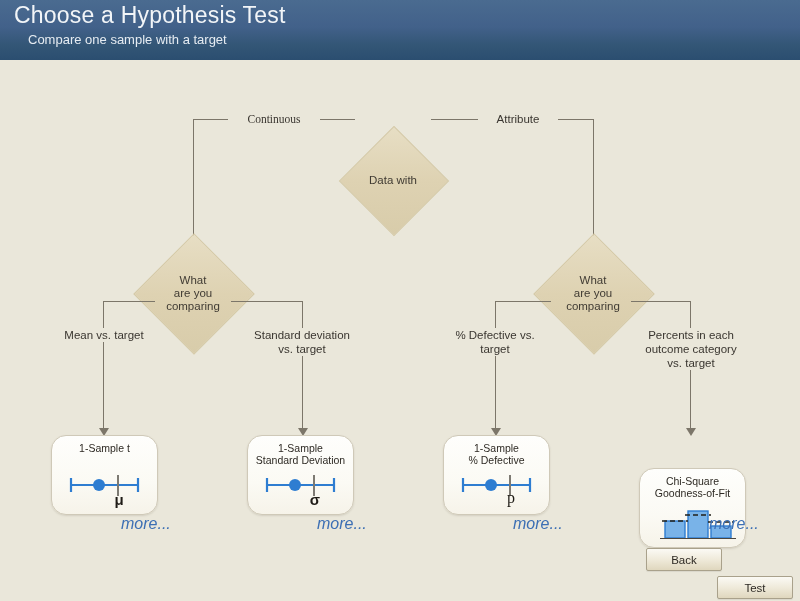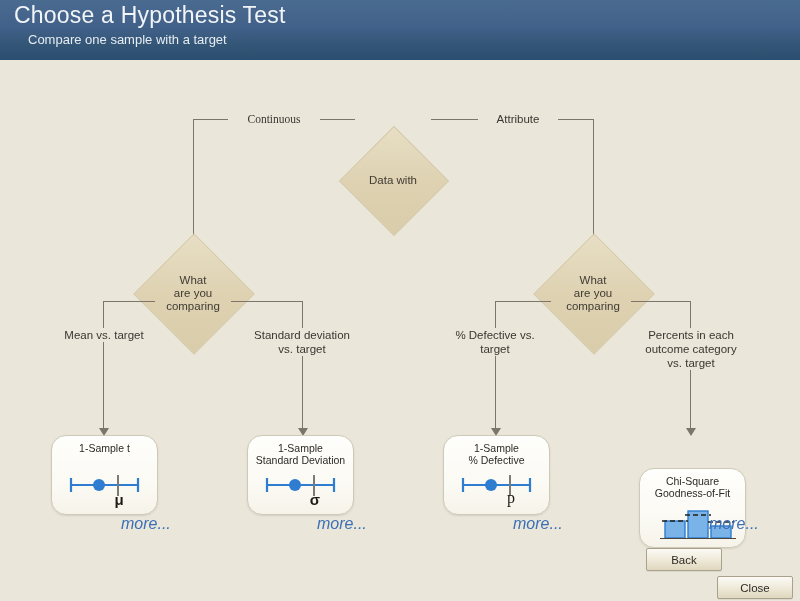--- a/index.html
+++ b/index.html
@@ -211,16 +211,16 @@
           <line x1="22" y1="20" x2="48" y2="20" stroke="#222019" stroke-width="1.6" stroke-dasharray="5,3"></line>
           <line x1="45" y1="14" x2="71" y2="14" stroke="#222019" stroke-width="1.6" stroke-dasharray="5,3"></line>
           <line x1="68" y1="21" x2="94" y2="21" stroke="#222019" stroke-width="1.6" stroke-dasharray="5,3"></line>
           <line x1="20" y1="37.5" x2="96" y2="37.5" stroke="#4A463E" stroke-width="1.2"></line>
         </svg>
       </div>
     </div>
     <a class="more" href="#" style="left:709px;top:455px;">more...</a>
 
     <button class="btn" style="left:630px;top:488px;margin-left:16px;">Back</button>
-    <button class="btn" style="left:717px;top:516px;">Close</button>
+    <button class="btn" style="left:717px;top:516px;">Test</button>
 
   </div>
 </div>
 
 </body></html>

